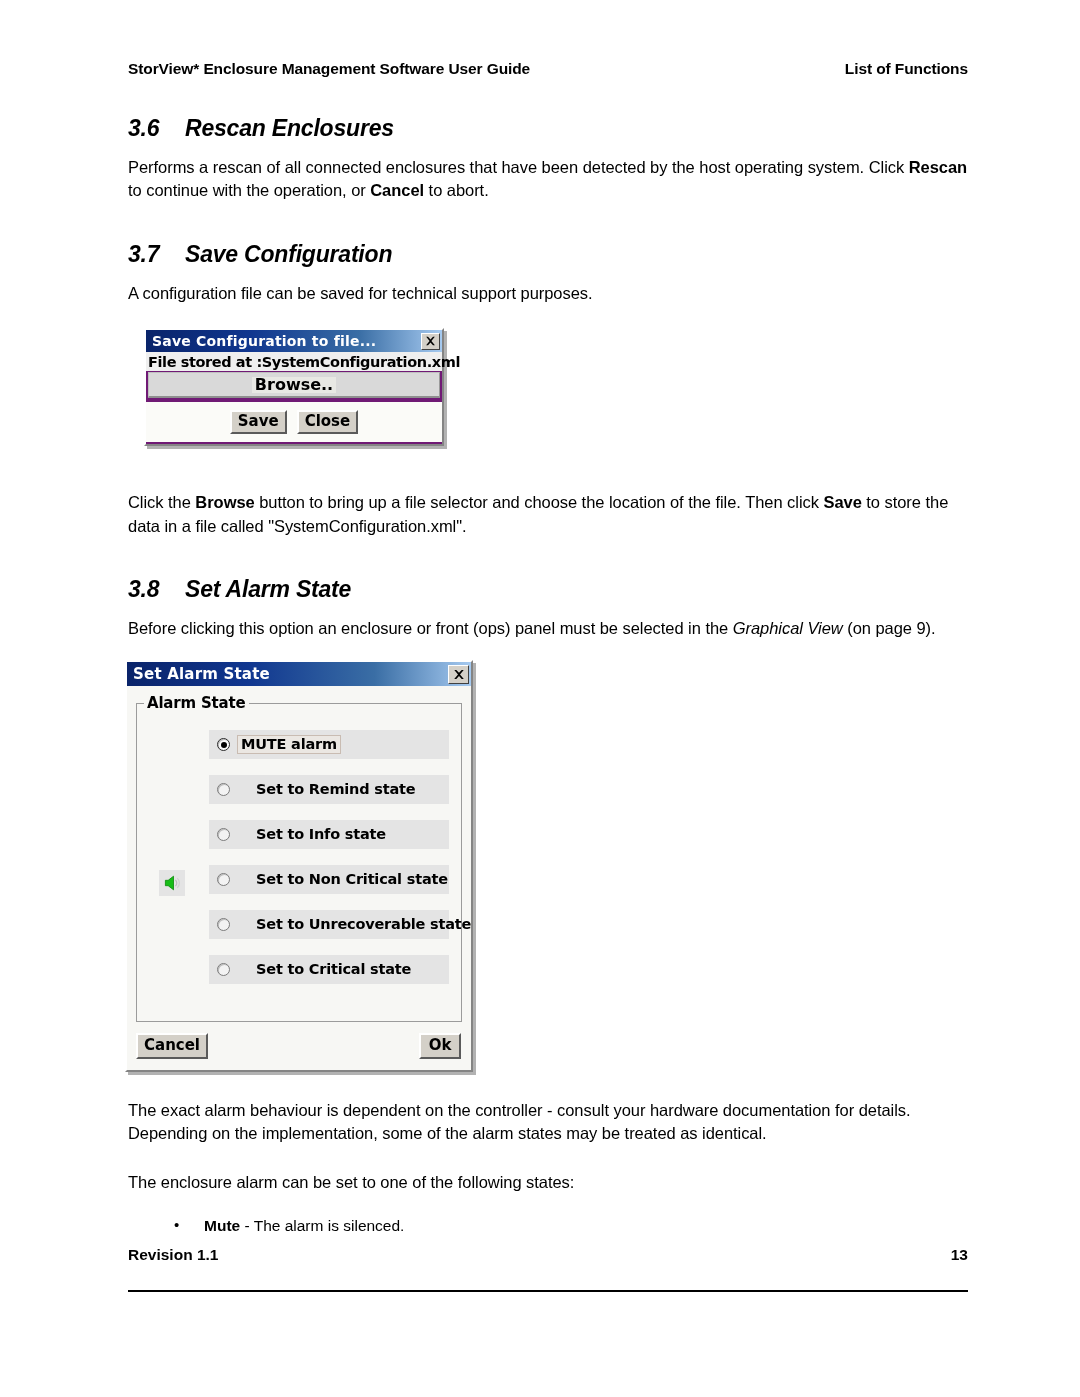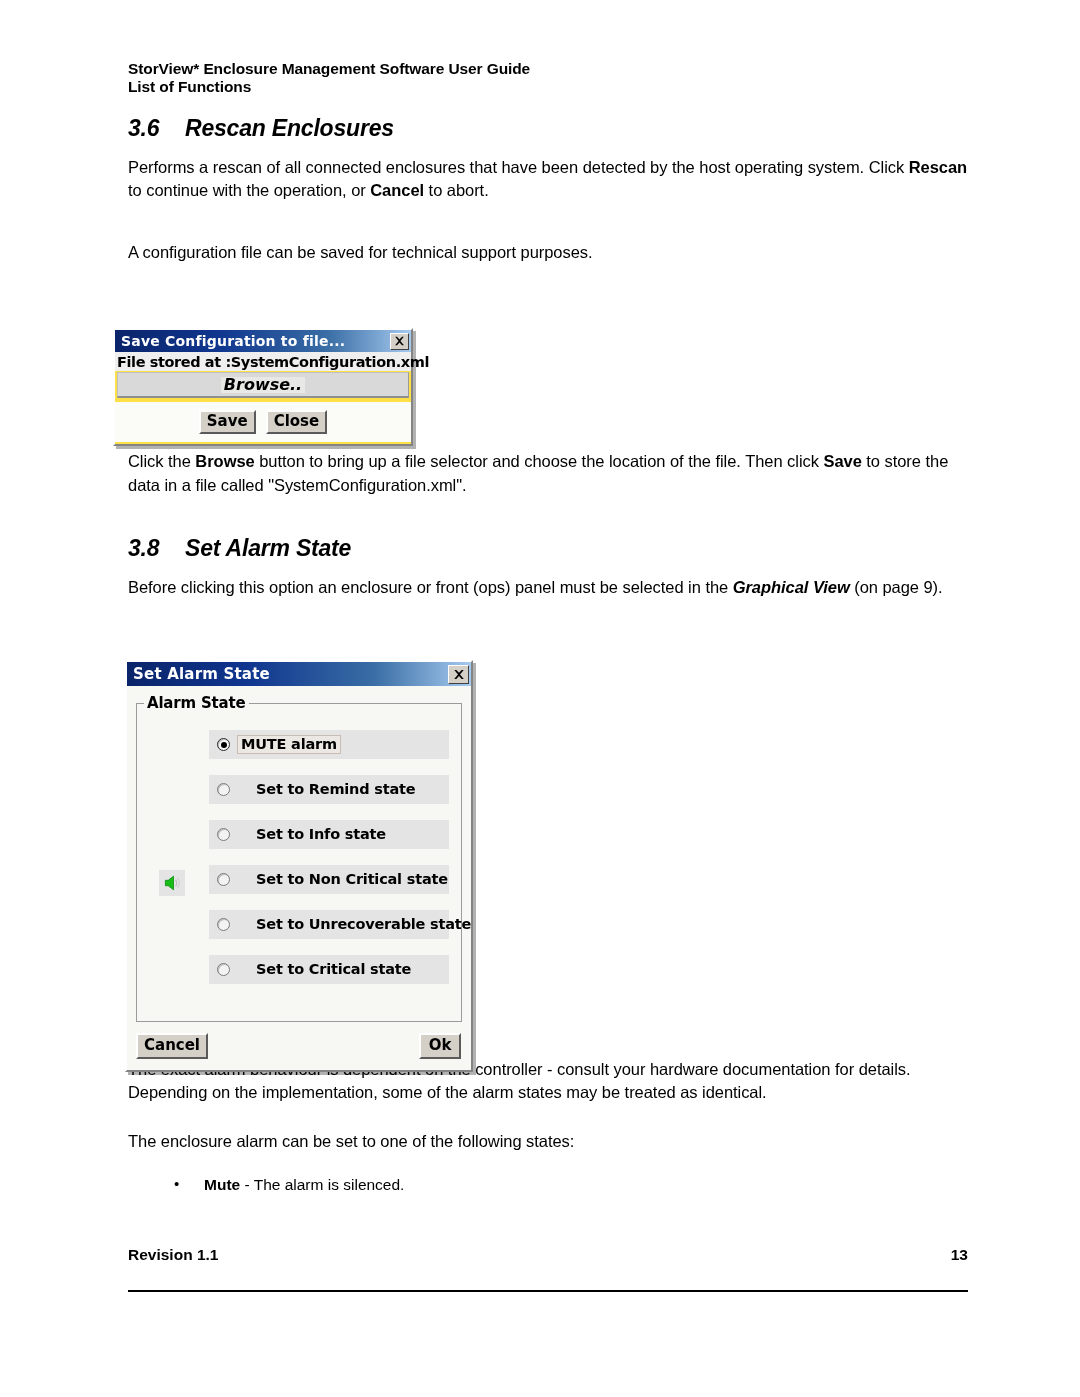--- a/index.html
+++ b/index.html
@@ -29,21 +29,20 @@
     position: absolute;
     left: 128px;
     top: 60px;
     width: 840px;
     display: flex;
     justify-content: space-between;
     align-items: baseline;
     font-size: 15.5px;
     font-weight: bold;
     letter-spacing: -0.1px;
-    flex-direction: column;
   }
   .runhead .right { text-align: right; }
 
   
   .content {
     position: absolute;
     left: 128px;
     top: 115px;
     width: 840px;
   }
@@ -62,21 +61,21 @@
     font-size: 16.5px;
     line-height: 1.42;
     margin: 0 0 26px 0;
     letter-spacing: -0.05px;
   }
   p.tight { margin-bottom: 0; }
   .spacer-md { height: 20px; }
   .spacer-sm { height: 12px; }
 
   b, strong { font-weight: bold; }
-  .bi { font-weight: bold; font-style: italic; }
+  .bi { font-weight: normal; font-style: italic; }
 
   ul.bullets {
     margin: 0;
     padding: 0 0 0 40px;
     list-style: none;
     font-size: 15.5px;
   }
   ul.bullets li {
     position: relative;
     padding-left: 36px;
@@ -170,25 +169,25 @@
     display: inline-flex;
     align-items: center;
     justify-content: center;
     box-sizing: border-box;
     padding: 1px 6px 2px 6px;
     line-height: 1;
   }
 
   
   #dlg-save {
-    left: 113px;
+    left: 144px;
     top: 328px;
     width: 300px;
     height: 118px;
-    background: #fde047;
+    background: #701a75;
   }
   #dlg-save .save-filerow {
     font-family: "DejaVu Sans", sans-serif;
     font-size: 14.5px;
     font-weight: bold;
     color: #000;
     padding: 2px 0 1px 2px;
     white-space: nowrap;
     letter-spacing: -0.4px;
     background: #efefef;
@@ -205,21 +204,20 @@
     align-items: center;
     justify-content: center;
     box-sizing: border-box;
   }
   #dlg-save .browse-label {
     font-size: 16px;
     font-weight: bold;
     background: #e8e8e4;
     padding: 0 3px;
     line-height: 1;
-    font-style: italic;
   }
   #dlg-save .buttonbar {
     margin-top: 4px;
     height: 40px;
     background: #fbfbf8;
     display: flex;
     align-items: center;
     justify-content: center;
     gap: 10px;
   }
@@ -367,20 +365,24 @@
   <div class="content">
 
     <h2 class="sect">
       <span class="num">3.6</span>
       <span>Rescan Enclosures</span>
     </h2>
     <p class="body"><span>Performs a rescan of all connected enclosures that have been detected by the host operating system. Click </span><b>Rescan</b><span> to continue with the operation, or </span><b>Cancel</b><span> to abort.</span></p>
 
     <div class="spacer-sm"></div>
 
+    <h2 class="sect">
+      <span class="num">3.7</span>
+      <span>Save Configuration</span>
+    </h2>
     <p class="body">A configuration file can be saved for technical support purposes.</p>
 
     <div style="height:160px"></div>
 
     <p class="body"><span>Click the </span><b>Browse</b><span> button to bring up a file selector and choose the location of the file. Then click </span><b>Save</b><span> to store the data in a file called "SystemConfiguration.xml".</span></p>
 
     <div class="spacer-sm"></div>
 
     <h2 class="sect">
       <span class="num">3.8</span>

